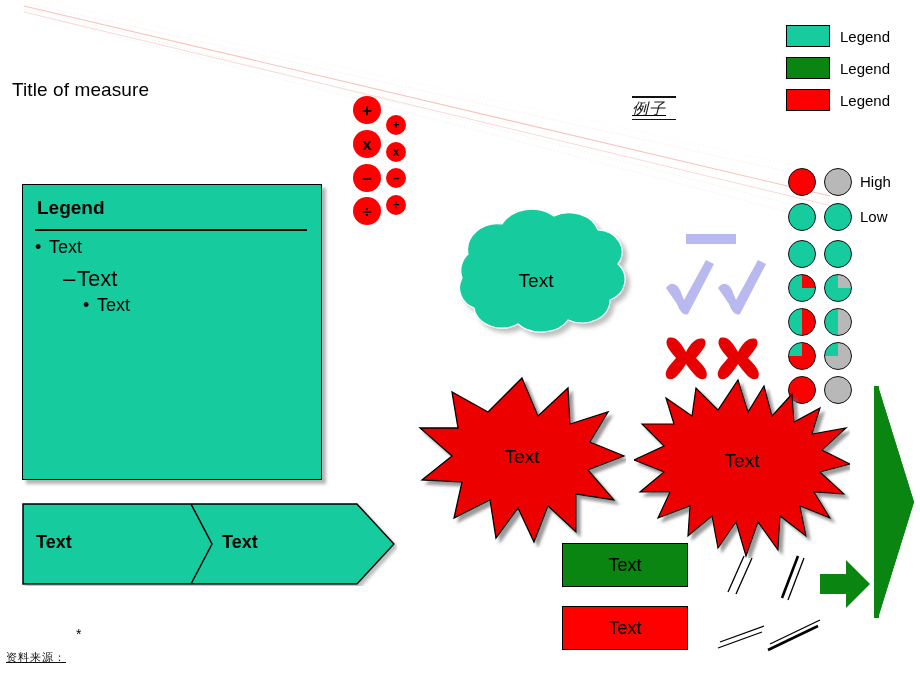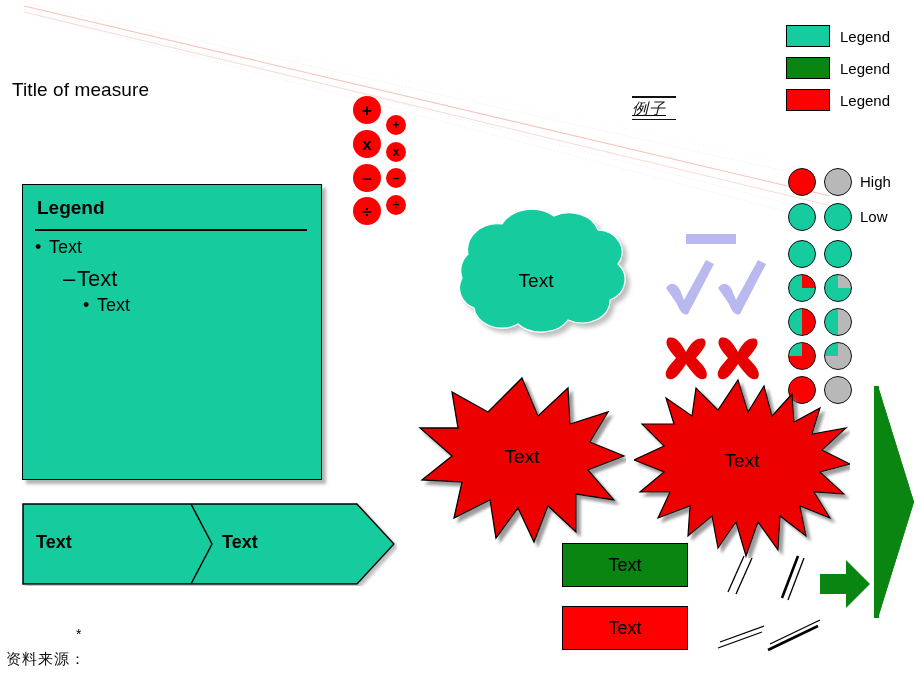--- a/index.html
+++ b/index.html
@@ -110,22 +110,22 @@
   #example-stamp .ex-rule-top{width:44px;height:2px;background:#111;margin-bottom:3px;}
   #example-stamp .ex-rule-bot{width:44px;height:1.5px;background:#111;margin-top:1px;}
   #example-stamp .ex-cn{
     font-family:"DejaVu Serif","Liberation Serif",serif;
     font-size:16px;font-style:italic;color:#111;line-height:1.05;letter-spacing:1px;
   }
 
   
   #footnote-asterisk{left:76px;top:626px;font-size:14px;color:#000;}
   #footnote-source{
-    left:6px;top:650px;font-size:15px;color:#111;
-    font-family:"DejaVu Serif","Liberation Serif",serif;letter-spacing:1px;
+    left:6px;top:650px;font-size:11px;color:#111;
+    font-family:"DejaVu Serif","Liberation Serif",serif;letter-spacing:1px;text-decoration:underline;
   }
 </style>
 </head>
 <body>
 
 <svg id="guides" viewBox="0 0 920 691">
   <line x1="24" y1="6" x2="830" y2="196" stroke="#f9b9ae" stroke-width="1.1" opacity="0.85"></line>
   <line x1="24" y1="12" x2="832" y2="206" stroke="#f7c9c2" stroke-width="1" opacity="0.7"></line>
   <line x1="30" y1="4" x2="826" y2="180" stroke="#f2cfc9" stroke-width="0.9" opacity="0.55" stroke-dasharray="1 2"></line>
   <line x1="36" y1="10" x2="828" y2="214" stroke="#cfe6e0" stroke-width="0.9" opacity="0.6" stroke-dasharray="1 2"></line>

